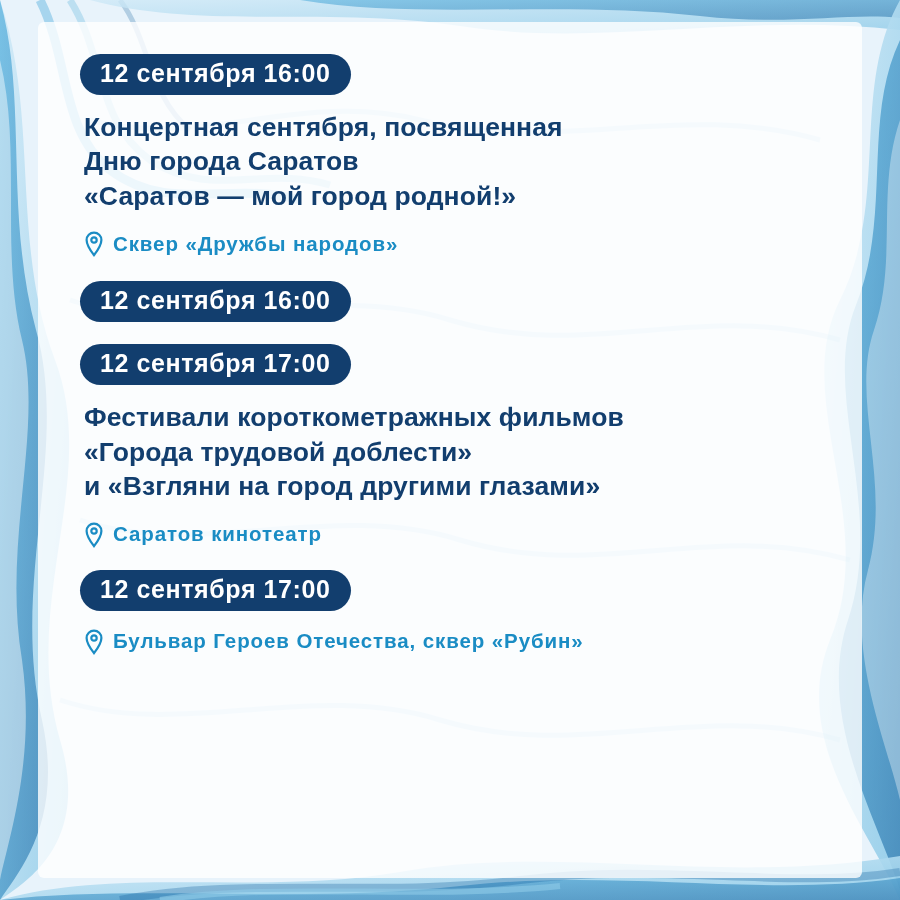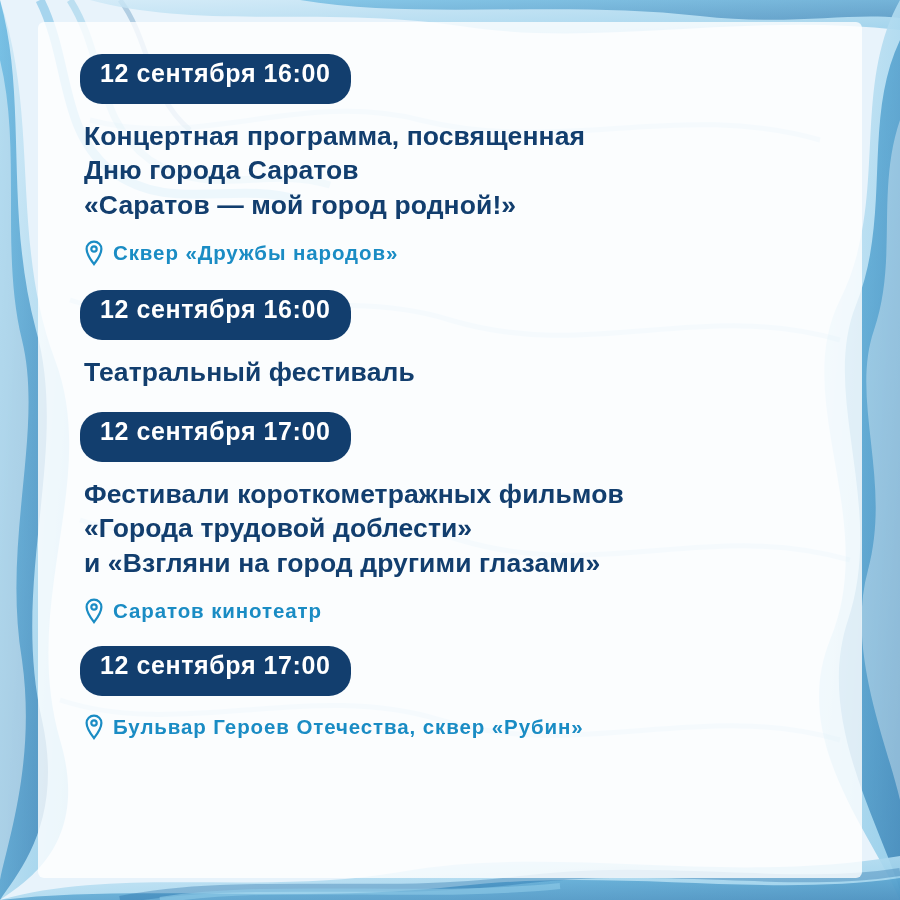--- a/index.html
+++ b/index.html
@@ -57,21 +57,21 @@
     margin-bottom: 26px;
   }
 
   .time-pill {
     display: inline-block;
     background: #123e6e;
     color: #ffffff;
     font-size: 25px;
     font-weight: bold;
     letter-spacing: 0.6px;
-    padding: 7px 20px 18px 20px;
+    padding: 7px 20px 9px 20px;
     border-radius: 22px;
     line-height: 1;
     white-space: nowrap;
   }
 
   .event-title {
     margin: 15px 0 0 4px;
     color: #123e6e;
     font-size: 26.5px;
     font-weight: bold;
@@ -154,35 +154,34 @@
       <path d="M60,700 C180,740 310,680 440,720 C580,762 700,700 840,740"></path>
     </g>
   </svg>
 
   <div class="inner-card"></div>
 
   <div class="content">
 
     <div class="event e1">
       <div class="time-pill">12 сентября 16:00</div>
-      <div class="event-title">Концертная программа, посвященная
+      <div class="event-title">Концертная сентября, посвященная
 Дню города Саратов
 «Саратов — мой город родной!»</div>
       <div class="venue-row">
         <svg class="pin-icon" viewBox="0 0 20 26">
           <path d="M10 1.6c-4.1 0-7.4 3.3-7.4 7.4 0 5.6 7.4 15.2 7.4 15.2s7.4-9.6 7.4-15.2c0-4.1-3.3-7.4-7.4-7.4z" fill="none" stroke="#1a8cc4" stroke-width="2.2"></path>
           <circle cx="10" cy="9" r="2.7" fill="none" stroke="#1a8cc4" stroke-width="2.2"></circle>
         </svg>
         <span class="venue-text">Сквер «Дружбы народов»</span>
       </div>
     </div>
 
     <div class="event e2">
       <div class="time-pill">12 сентября 16:00</div>
-      <div class="event-title">Театральный фестиваль</div>
     </div>
 
     <div class="event e3">
       <div class="time-pill">12 сентября 17:00</div>
       <div class="event-title">Фестивали короткометражных фильмов
 «Города трудовой доблести»
 и «Взгляни на город другими глазами»</div>
       <div class="venue-row">
         <svg class="pin-icon" viewBox="0 0 20 26">
           <path d="M10 1.6c-4.1 0-7.4 3.3-7.4 7.4 0 5.6 7.4 15.2 7.4 15.2s7.4-9.6 7.4-15.2c0-4.1-3.3-7.4-7.4-7.4z" fill="none" stroke="#1a8cc4" stroke-width="2.2"></path>

